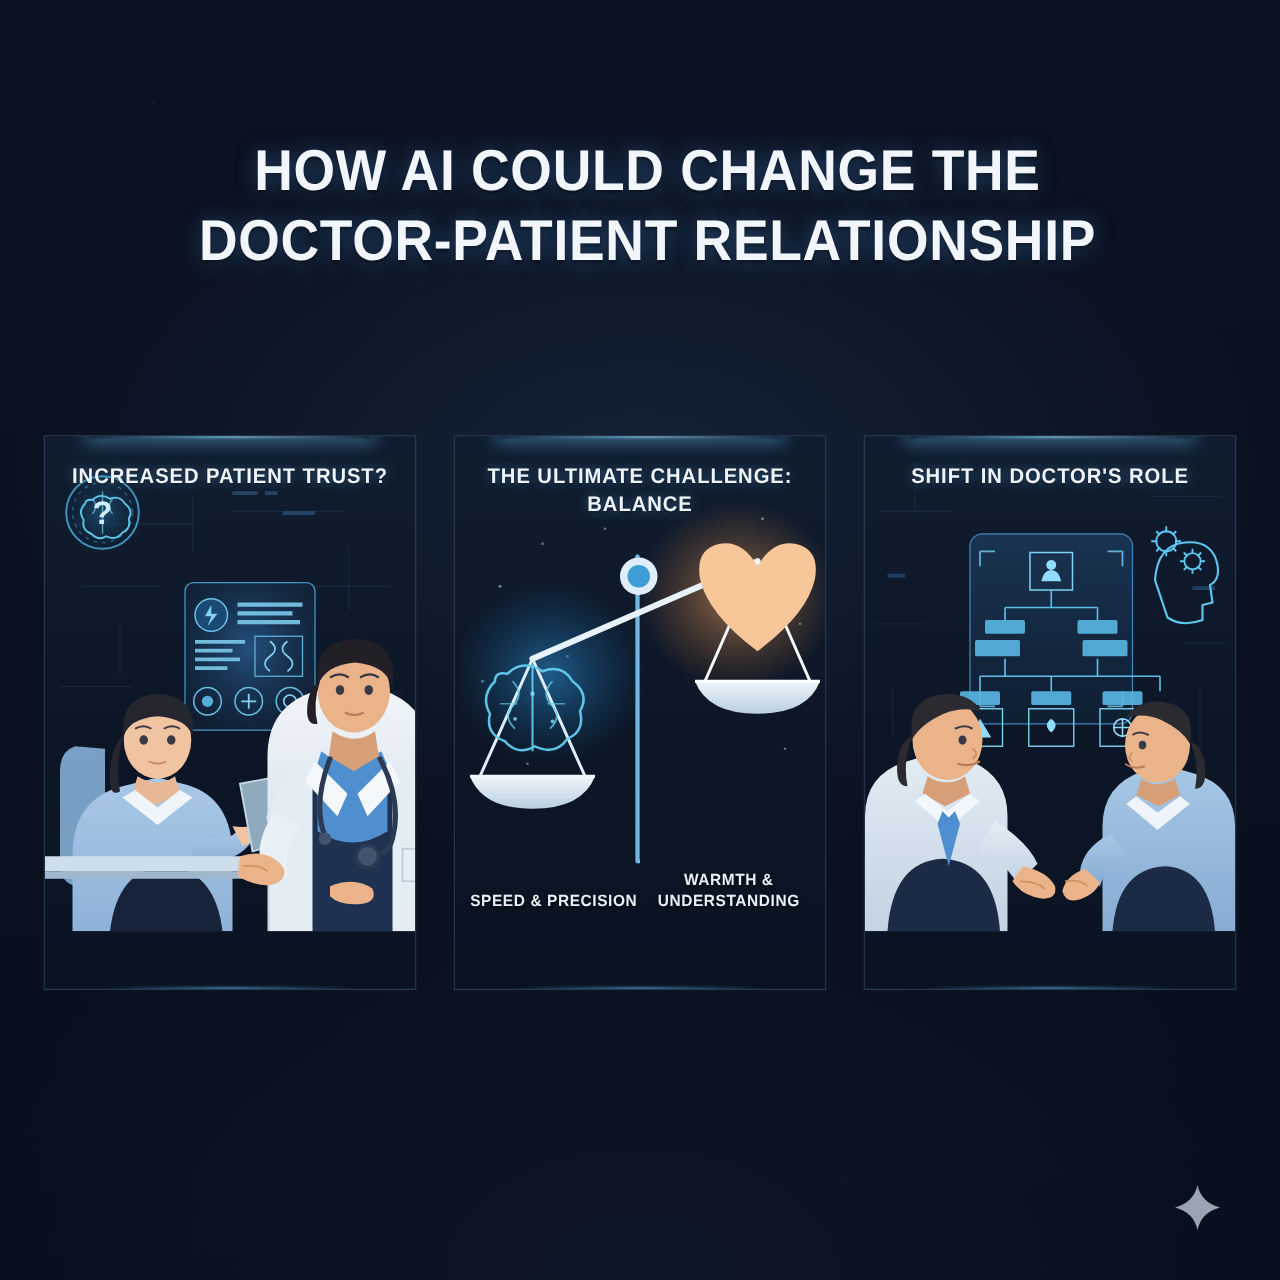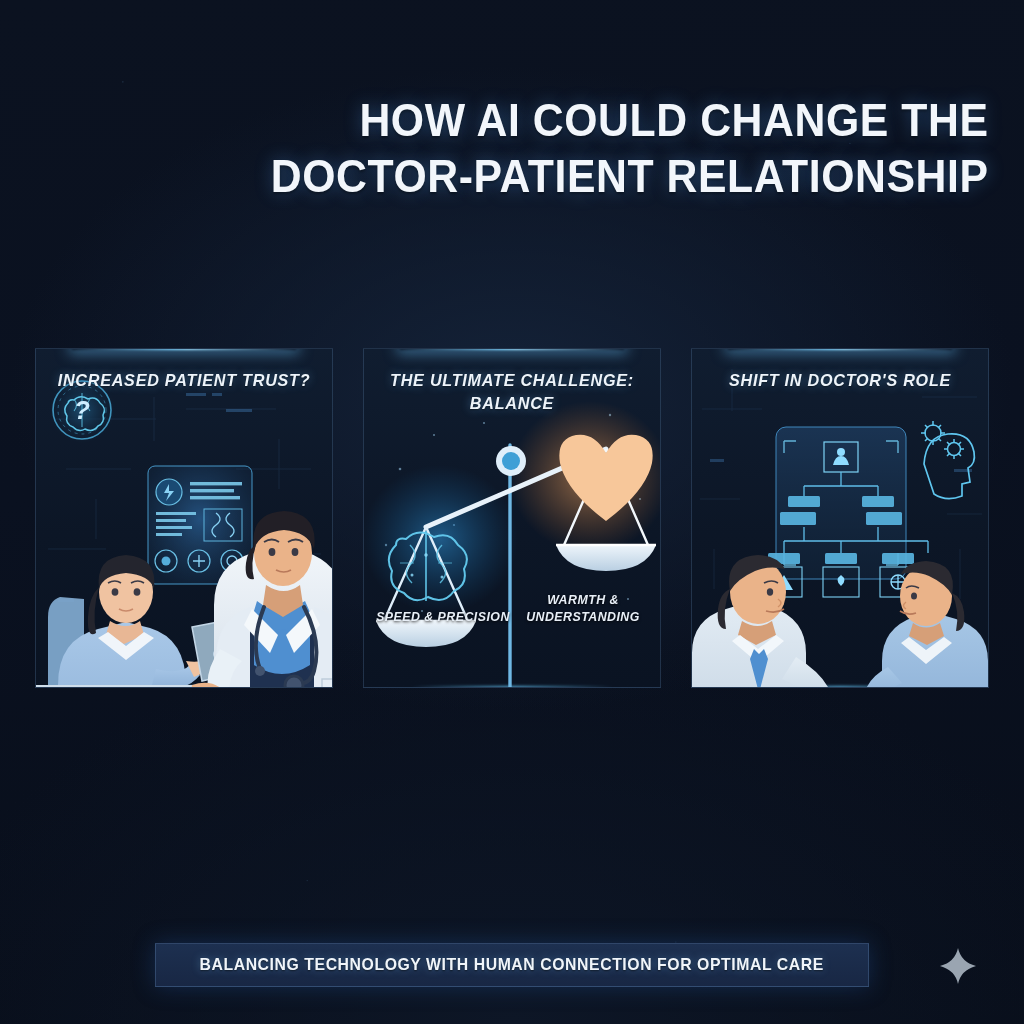--- a/index.html
+++ b/index.html
@@ -24,45 +24,44 @@
       radial-gradient(1px 1px at 83% 14%, rgba(120,190,255,.18), transparent),
       radial-gradient(1px 1px at 30% 86%, rgba(120,190,255,.16), transparent),
       radial-gradient(1px 1px at 66% 92%, rgba(120,190,255,.14), transparent),
       radial-gradient(1px 1px at 5% 52%, rgba(120,190,255,.12), transparent),
       radial-gradient(1px 1px at 95% 62%, rgba(120,190,255,.12), transparent);
     pointer-events:none;
   }
 
   
   .title-wrap {
-    position:absolute; left:0; right:0; top:92px; text-align:right;padding-left:12px;
+    position:absolute; left:0; right:0; top:108px; text-align:center;padding-left:12px;
   }
   .title-line {
     display:block;
     font-family:"Liberation Sans Narrow","Liberation Sans", sans-serif;
     font-weight:bold;
     font-size:46px; line-height:56px;
     letter-spacing:.6px;
     color:#f2f6fb;
     text-shadow:0 0 18px rgba(90,170,255,.35), 0 2px 3px rgba(0,0,0,.6);
     transform:scaleX(.93); transform-origin:center;
   }
 
   
   .panels {
     position:absolute; left:35px; top:348px;
     width:954px; height:396px;
     display:flex; gap:30px;
   }
   .panel {
-    position:relative; flex:1 1 0; height:340px;
+    position:relative; flex:1 1 0; height:444px;
     border:1px solid rgba(120,165,215,.22);
     background:linear-gradient(180deg, #101d30 0%, #0c1626 55%, #0a1322 100%);
     overflow:hidden;
-    font-style:italic;
   }
   .panel .topglow {
     position:absolute; left:12%; right:12%; top:-3px; height:4px;
     background:linear-gradient(90deg, rgba(60,160,240,0) 0%, #7fd4ff 45%, #9ee0ff 52%, rgba(60,160,240,0) 100%);
     filter:blur(1.2px);
     box-shadow:0 0 14px 3px rgba(110,200,255,.55);
   }
   .panel .botglow {
     position:absolute; left:16%; right:16%; bottom:-2px; height:3px;
     background:linear-gradient(90deg, rgba(60,160,240,0) 0%, #5fc0f0 50%, rgba(60,160,240,0) 100%);
@@ -475,20 +474,17 @@
           <path d="M252 288 l-18 13 -17-13 -8 6 25 21 26-21z" fill="#eef4f9"></path>
 
           <path d="M196 318 q-22 12 -24 30 l16 12 q6-20 22-26z" fill="url(#shirt3)"></path>
           <path d="M176 346 q-16 6 -18 18 q2 9 12 7 q14-4 18-14z" fill="#eab389"></path>
           <path d="M160 356 q12 -2 18 4" stroke="#cf9067" stroke-width="1.3" fill="none"></path>
         </g>
       </svg>
     </div>
   </div>
 
-  <div class="footer-banner">
-    <span class="footer-text">BALANCING TECHNOLOGY WITH HUMAN CONNECTION FOR OPTIMAL CARE</span>
-  </div>
 
   <svg class="sparkle" viewBox="0 0 40 40">
     <path d="M20 2 q3 14 18 18 q-15 4 -18 18 q-3 -14 -18 -18 q15 -4 18 -18z" fill="#9aa5b1"></path>
   </svg>
 </div>
 
 </body></html>

